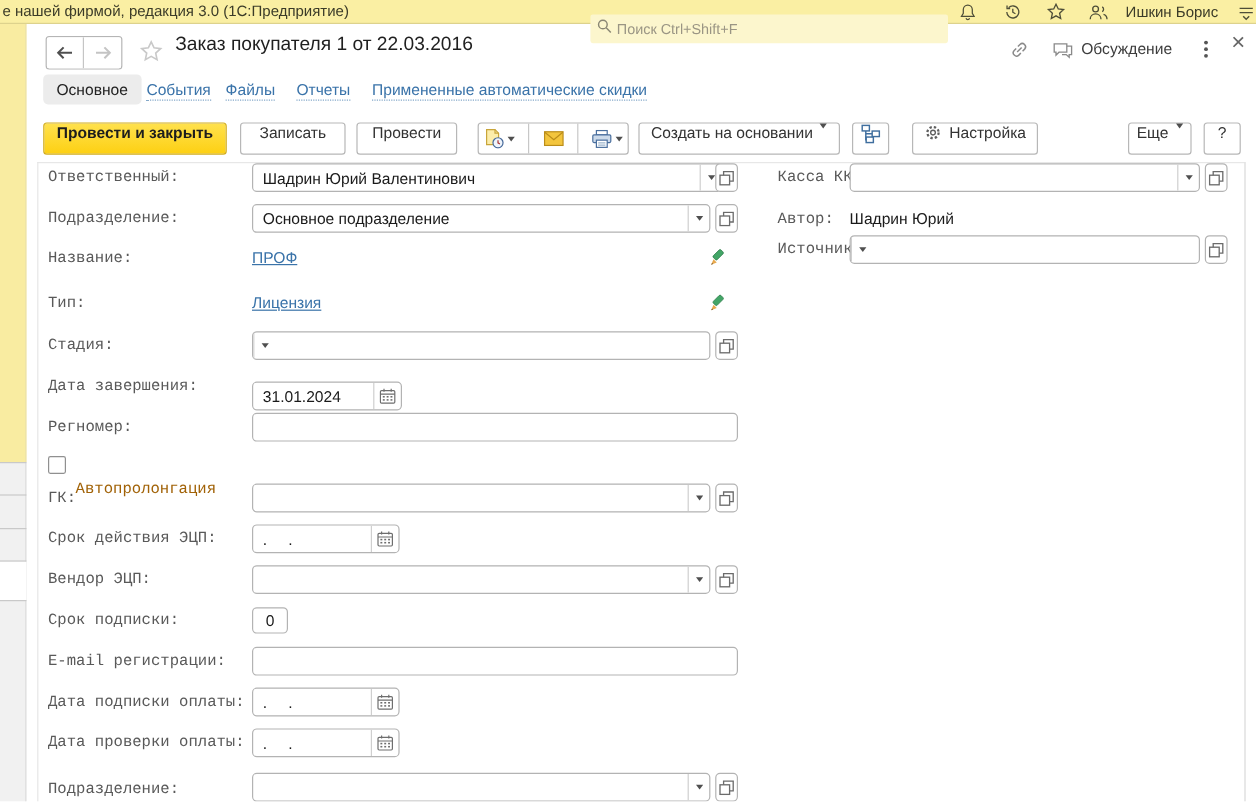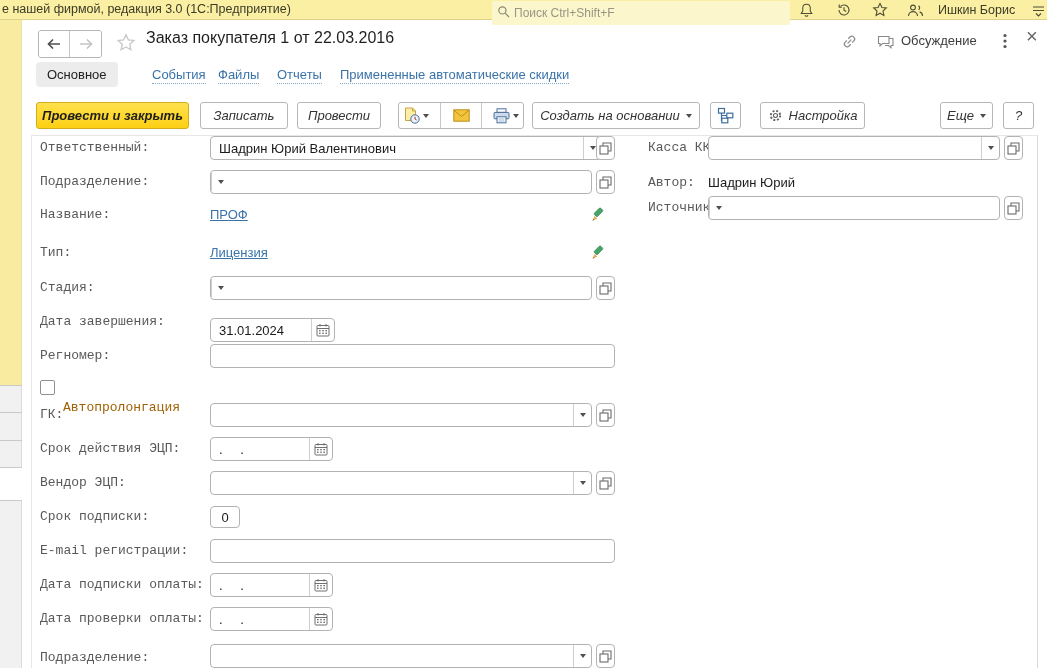--- a/index.html
+++ b/index.html
@@ -4,21 +4,21 @@
 <style>
   * { margin:0; padding:0; box-sizing:border-box; }
   html,body { width:1047px; height:668px; overflow:hidden; }
   body { font-family:"Liberation Sans", sans-serif; background:#ffffff; position:relative; }
   .abs { position:absolute; }
 
   
   .appbar { position:absolute; left:0; top:0; width:1047px; height:20px;
             background:#faefa3; border-bottom:1px solid #ddd28d; }
   .appbar-title { position:absolute; left:2px; top:2px; font-size:12.5px; color:#3b3b28; white-space:nowrap; }
-  .search { position:absolute; left:492px; top:1px; width:298px; height:18px; background:#fcf6cd;
+  .search { position:absolute; left:492px; top:12px; width:298px; height:18px; background:#fcf6cd;
             border-radius:2px; display:flex; align-items:center; padding:12px 5px; gap:4px; }
   .search-ph { font-size:12px; color:#9a9584; white-space:nowrap; }
   .appbar-ic { position:absolute; top:2px; width:18px; height:16px; display:flex; align-items:center; justify-content:center; }
   .appbar-user { position:absolute; left:938px; top:3px; font-size:12.5px; color:#3b3b28; white-space:nowrap; }
 
   
   .sliver-yellow { position:absolute; left:0; top:20px; width:22px; height:365px; background:#f9eca1; border-right:1px solid #ece1a8; }
   .sliver-gray { position:absolute; left:0; top:385px; width:22px; height:283px; background:#f1f1f1; border-right:1px solid #dddddd; }
   .sliver-line { position:absolute; left:0; width:22px; height:1px; background:#c9c9c9; }
   .sliver-white { position:absolute; left:0; top:468px; width:22px; height:32px; background:#ffffff; }
@@ -26,25 +26,25 @@
   
   .navgrp { position:absolute; left:38px; top:30px; display:flex; border:1px solid #b5b5b5; border-radius:3px; overflow:hidden; background:#fff; }
   .navbtn { width:31px; height:26px; display:flex; align-items:center; justify-content:center; background:#fff; }
   .navbtn.first { border-right:1px solid #c5c5c5; }
   .wtitle { position:absolute; left:146px; top:29px; font-size:16px; color:#1f1f1f; white-space:nowrap; }
   .disc-label { position:absolute; left:901px; top:33px; font-size:13px; color:#3d3d3d; }
   .close-x { position:absolute; left:1026px; top:26px; font-size:20px; color:#666; line-height:20px; }
 
   
   .tab-active { position:absolute; left:36px; top:62px; font-size:13px; color:#222; background:#ececec; border-radius:4px; padding:5px 11px; }
-  .tab-link { position:absolute; top:67px; font-size:13px; color:#3a73a9; border-bottom:1px dotted #84a8c9; line-height:16px; white-space:nowrap;margin-left:30px; }
+  .tab-link { position:absolute; top:67px; font-size:13px; color:#3a73a9; border-bottom:1px dotted #84a8c9; line-height:16px; white-space:nowrap; }
 
   
   .btn { position:absolute; top:102px; height:27px; border:1px solid #b7b7b7; border-radius:3px; background:#fff;
-         font-size:13px; color:#333; display:flex; align-items:center; justify-content:center; gap:6px; white-space:nowrap;font-style:italic; }
+         font-size:13px; color:#333; display:flex; justify-content:center; gap:6px; white-space:nowrap; }
   .btn-yellow { background:linear-gradient(#ffe14d,#fdd013); border-color:#d2ad1e; font-weight:bold; color:#1d1d1d; }
   .icon-seg { height:25px; display:flex; align-items:center; justify-content:center; gap:3px; }
   .seg-divider { width:1px; align-self:stretch; background:#c7c7c7; }
   .caret { display:inline-block; width:0; height:0; border-left:3.5px solid transparent; border-right:3.5px solid transparent; border-top:4px solid #4f4f4f; }
 
   
   .hline { position:absolute; left:31px; top:135px; width:1006px; height:1px; background:#e7e7e7; }
   .vline-l { position:absolute; left:31px; top:135px; width:1px; height:533px; background:#e7e7e7; }
   .vline-r { position:absolute; left:1037px; top:135px; width:1px; height:533px; background:#d9d9d9; }
 
@@ -240,20 +240,21 @@
 </div>
 <div class="openbtn" style="left:596px;top:136px">
     <svg width="13" height="13" viewBox="0 0 13 13" fill="none" stroke="#6b6b6b" stroke-width="1.1">
       <rect x="1" y="4" width="8" height="8"></rect>
       <path d="M4 4 V1 h8 v8 h-3"></path>
     </svg>
   </div>
 
 <span class="lbl" style="left:40px;top:170px">Подразделение:</span>
 <div class="input" style="left:210px;top:170px;width:382px">
+  <span class="val">Основное подразделение</span>
   <span class="dd">
       <span class="caret"></span>
     </span>
 </div>
 <div class="openbtn" style="left:596px;top:170px">
     <svg width="13" height="13" viewBox="0 0 13 13" fill="none" stroke="#6b6b6b" stroke-width="1.1">
       <rect x="1" y="4" width="8" height="8"></rect>
       <path d="M4 4 V1 h8 v8 h-3"></path>
     </svg>
   </div>

